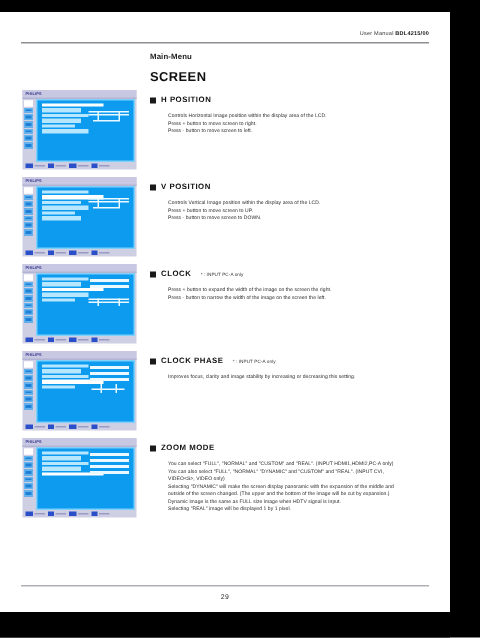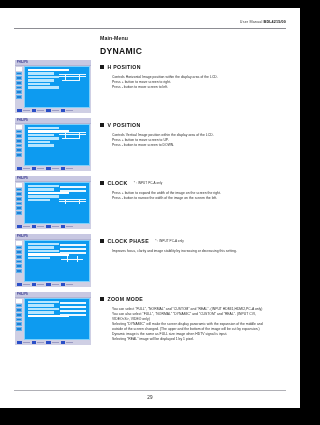--- a/index.html
+++ b/index.html
@@ -234,21 +234,21 @@
 </style>
 </head>
 <body>
 
 <div class="page">
 
   <div class="header-line"></div>
   <div class="manual-id"><span>User Manual </span><b>BDL4215/00</b></div>
 
   <div class="main-menu-label">Main-Menu</div>
-  <div class="screen-title">DYNAMIC</div>
+  <div class="screen-title">SCREEN</div>
 
   <div class="osd" style="top:52px">
     <div class="osd-titlebar">
       <div class="osd-brand">PHILIPS</div>
     </div>
     <div class="osd-left">
       <div class="osd-ico sel"></div>
       <div class="osd-ico"></div>
       <div class="osd-ico"></div>
       <div class="osd-ico"></div>

